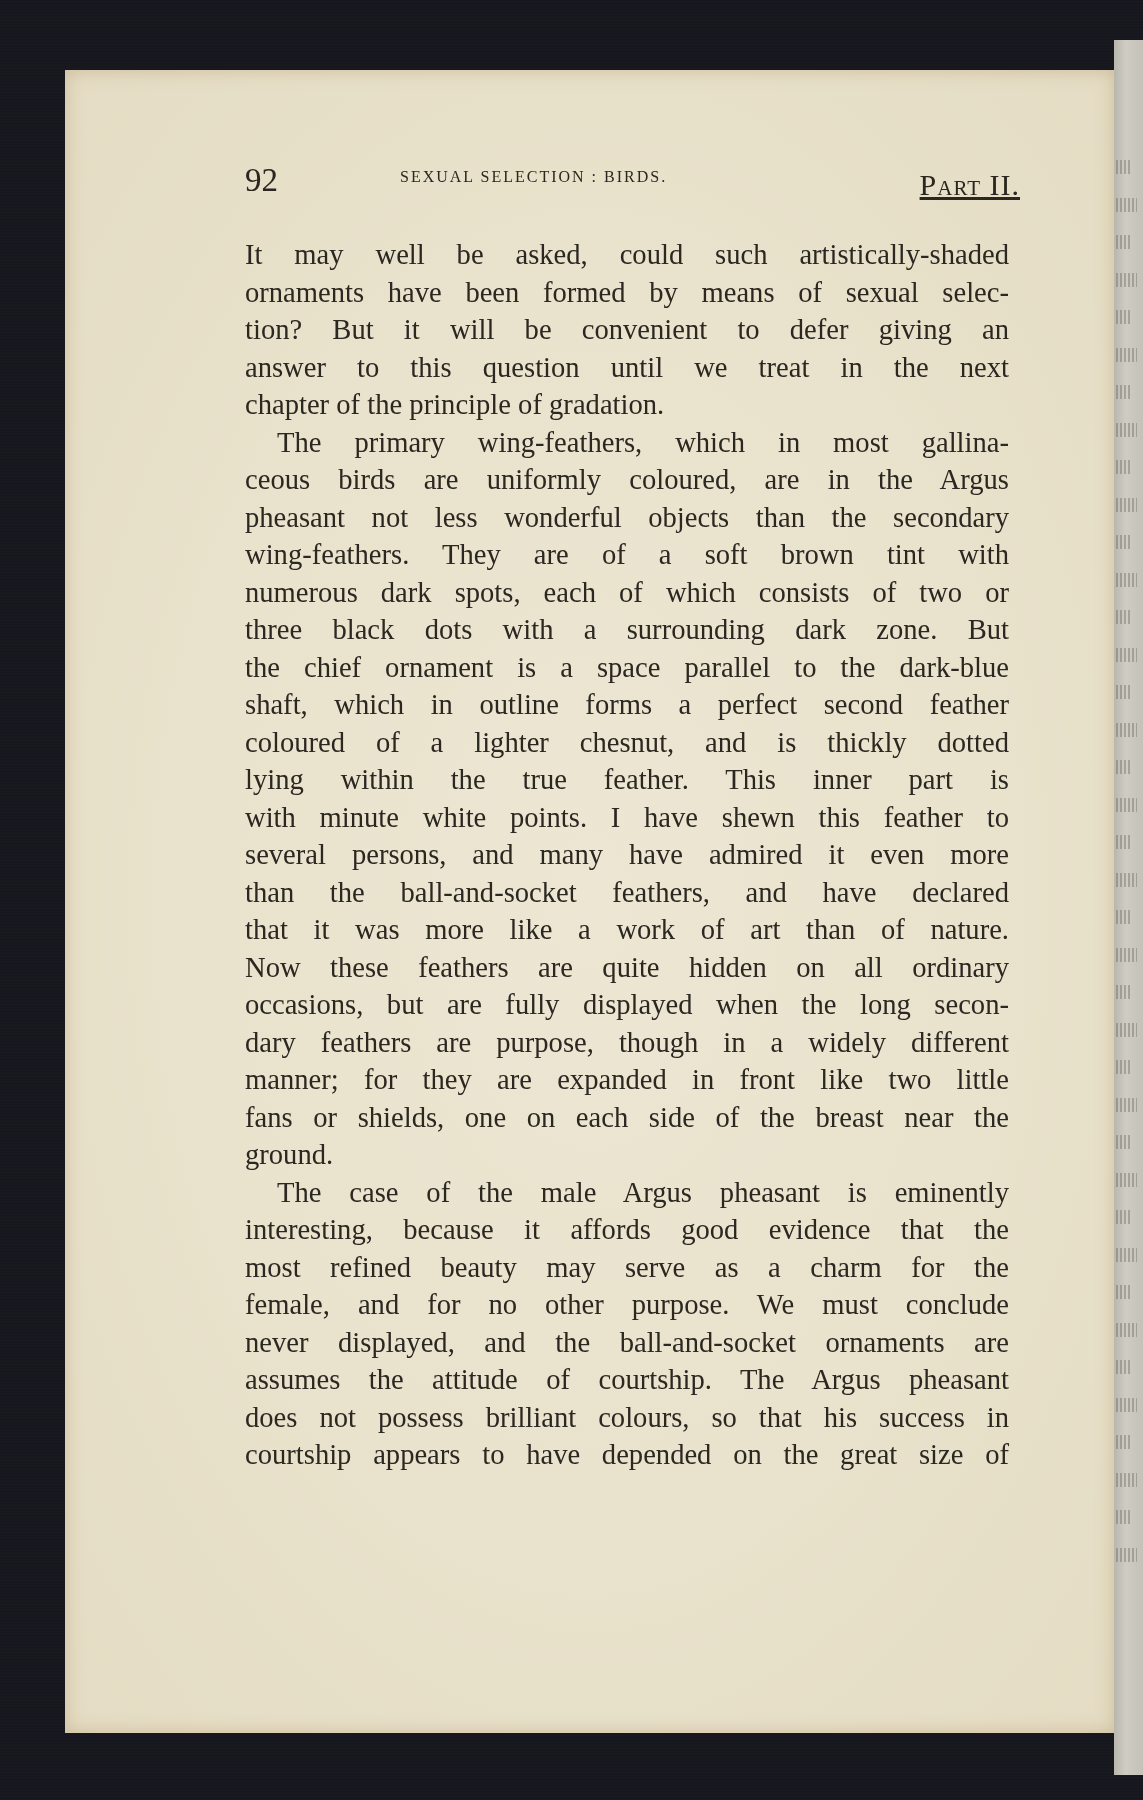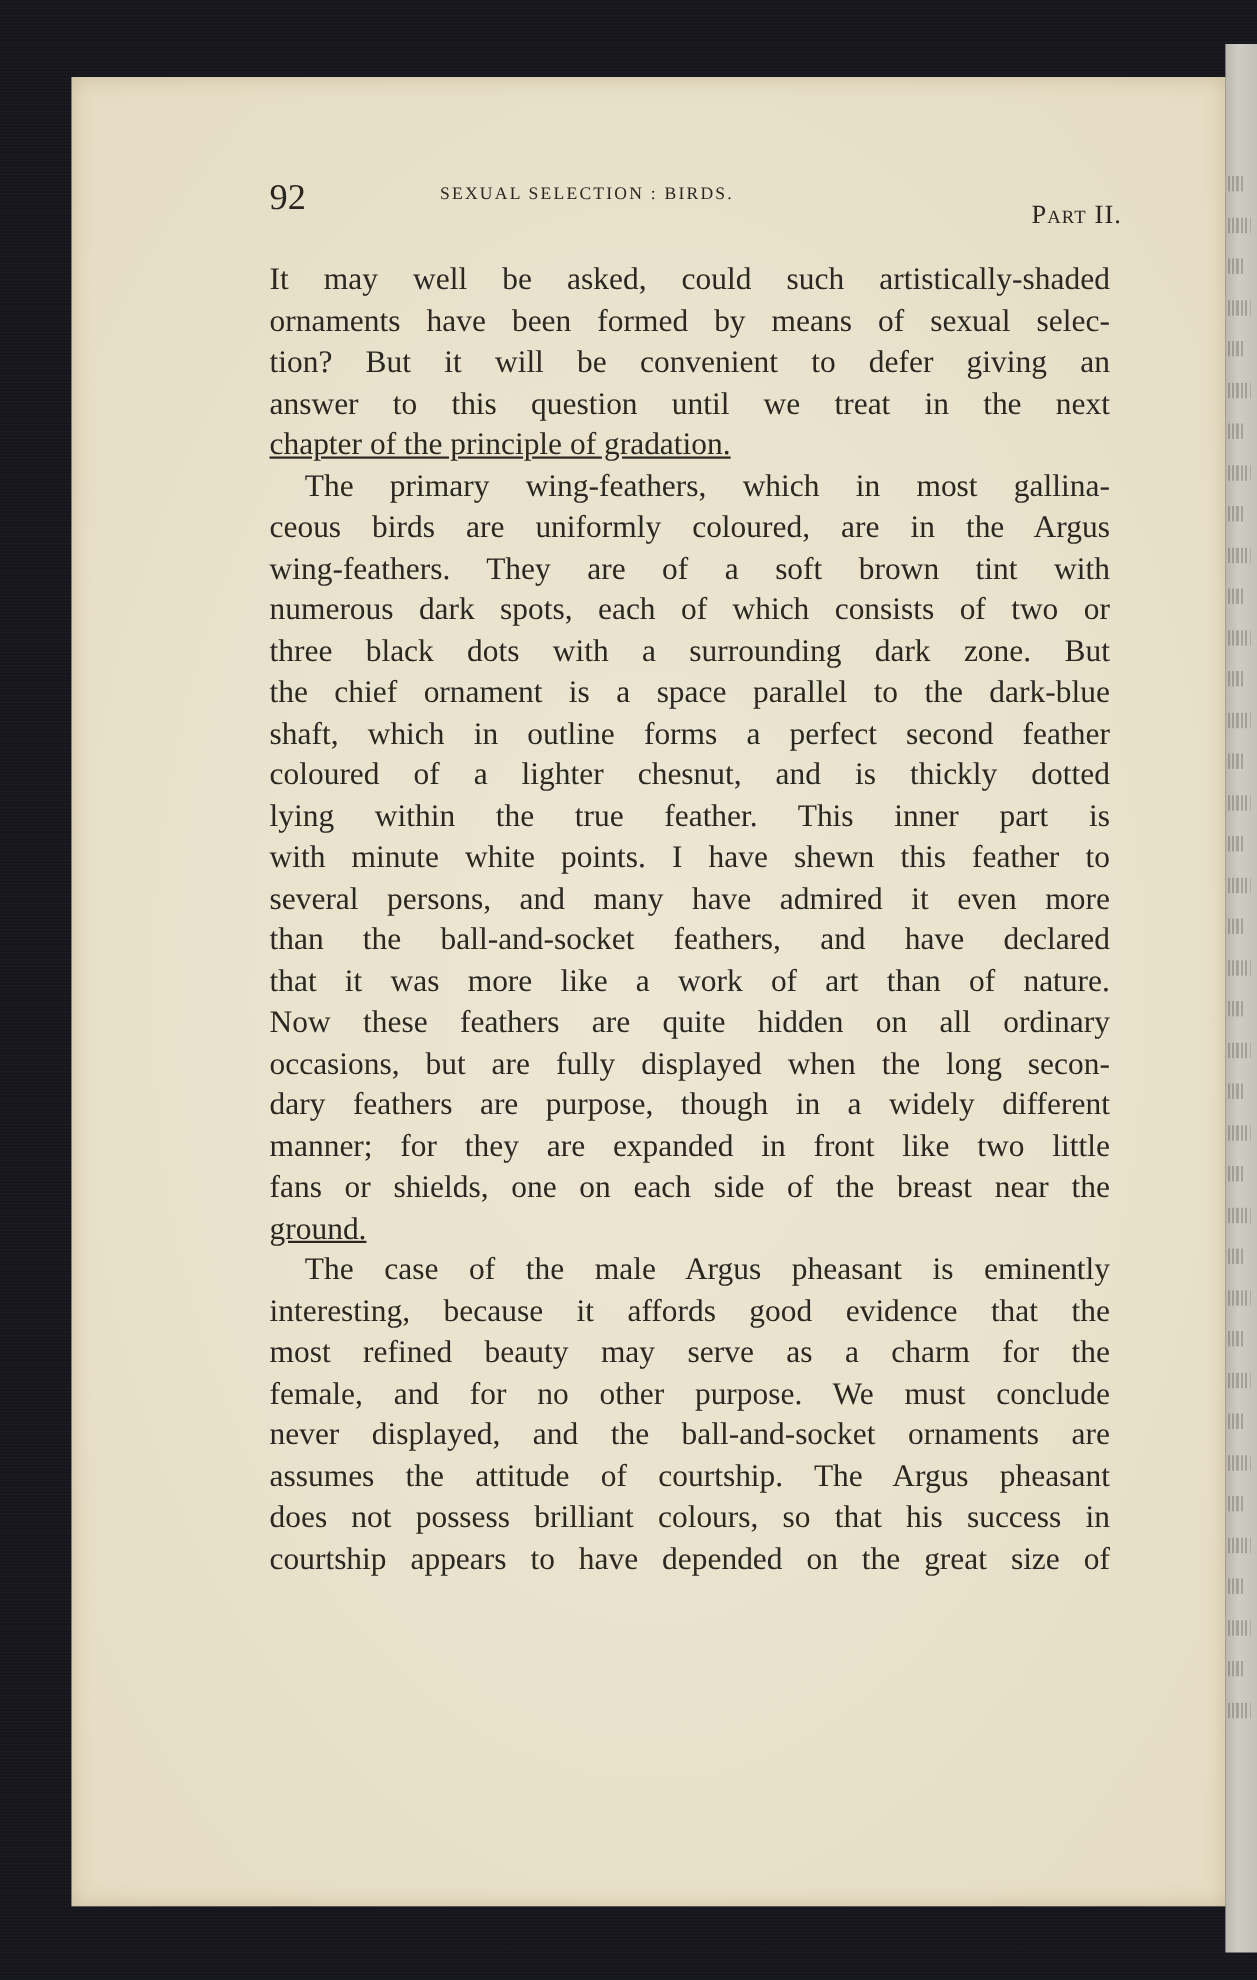--- a/index.html
+++ b/index.html
@@ -62,45 +62,45 @@
   .chapter-title {
     position: absolute;
     left: 155px;
     top: 6px;
     font-size: 16px;
     letter-spacing: 2px;
   }
   .part-label {
     position: absolute;
     right: 0px;
-    top: 21px;
-    font-size: 24px;
+    top: 6px;
+    font-size: 30px;
     font-variant: small-caps;
     letter-spacing: 1px;
+    text-decoration: underline;
   }
   .body-text {
     position: absolute;
     left: 245px;
     top: 236px;
     width: 764px;
     font-family: "Liberation Serif", "DejaVu Serif", serif;
     font-size: 28.6px;
     line-height: 37.5px;
     color: #2b2721;
   }
   .line {
     display: block;
     height: 37.5px;
     white-space: nowrap;
     text-align: justify;
     text-align-last: justify;
   }
   .line.last {
     text-align-last: left;
-    text-decoration: underline;
   }
   .line.indent {
     padding-left: 32px;
   }
 </style>
 </head>
 <body>
 
 <div class="backdrop"></div>
 
@@ -157,20 +157,21 @@
     <div>
       <span class="line">It may well be asked, could such artistically-shaded</span>
       <span class="line">ornaments have been formed by means of sexual selec-</span>
       <span class="line">tion? But it will be convenient to defer giving an</span>
       <span class="line">answer to this question until we treat in the next</span>
       <span class="line last">chapter of the principle of gradation.</span>
     </div>
     <div>
       <span class="line indent">The primary wing-feathers, which in most gallina-</span>
       <span class="line">ceous birds are uniformly coloured, are in the Argus</span>
+      <span class="line">pheasant not less wonderful objects than the secondary</span>
       <span class="line">wing-feathers. They are of a soft brown tint with</span>
       <span class="line">numerous dark spots, each of which consists of two or</span>
       <span class="line">three black dots with a surrounding dark zone. But</span>
       <span class="line">the chief ornament is a space parallel to the dark-blue</span>
       <span class="line">shaft, which in outline forms a perfect second feather</span>
       <span class="line">coloured of a lighter chesnut, and is thickly dotted</span>
       <span class="line">lying within the true feather. This inner part is</span>
       <span class="line">with minute white points. I have shewn this feather to</span>
       <span class="line">several persons, and many have admired it even more</span>
       <span class="line">than the ball-and-socket feathers, and have declared</span>

